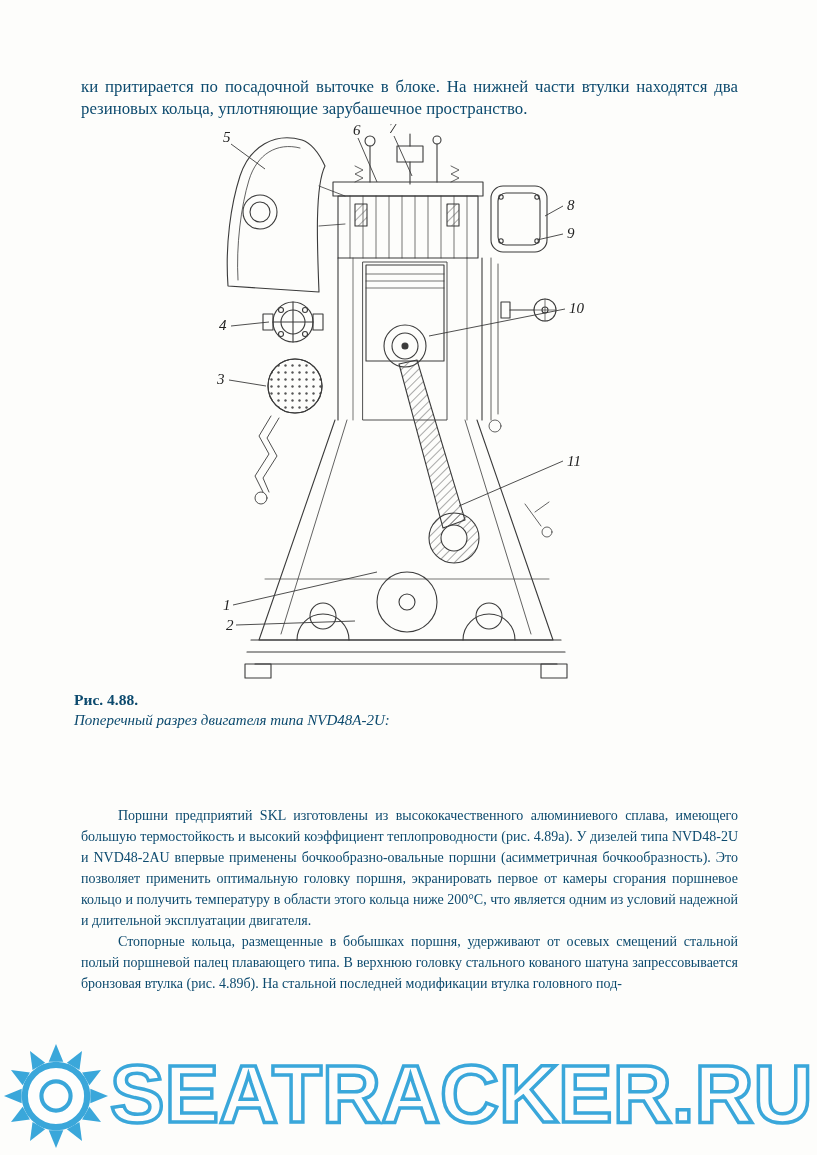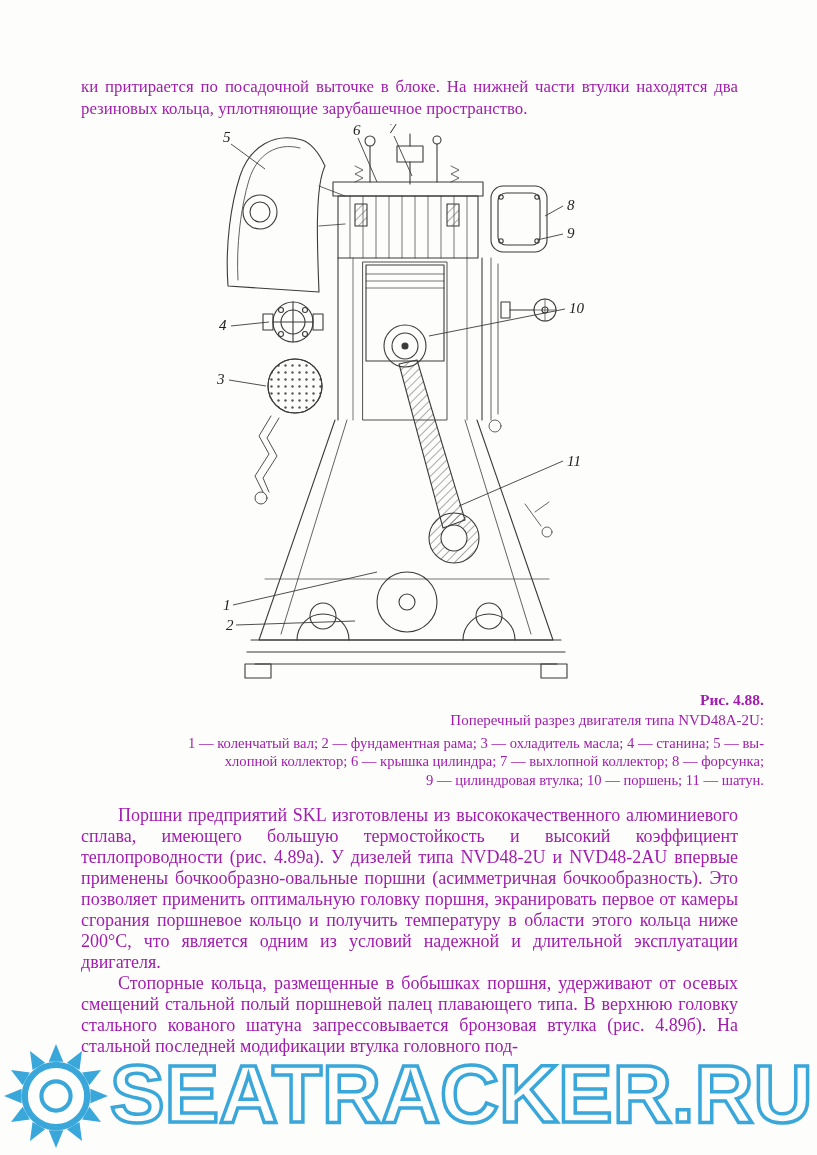--- a/index.html
+++ b/index.html
@@ -1,33 +1,33 @@
 <!DOCTYPE html>
 <html><head>
 <meta charset="utf-8">
 <style>
   * { margin:0; padding:0; box-sizing:border-box; }
   html,body { background:#ffffff; }
   .page {
     position:relative; width:817px; height:1155px; margin:0 auto;
     background:#fdfdfb; overflow:hidden;
-    font-family:"Liberation Serif", serif; color:#a21caf;
+    font-family:"Liberation Serif", serif; color:#0c4a6e;
   }
   .top-para {
     position:absolute; top:76px; left:81px; width:657px;
     font-size:16.8px; line-height:21.5px; text-align:justify;
   }
   .figure { position:absolute; top:124px; left:205px; width:400px; height:562px; }
-  .caption { position:absolute; top:691px; left:85px; width:679px; text-align:right; }
+  .caption { position:absolute; top:691px; left:74px; width:679px; text-align:left; }
   .caption-title { font-weight:bold; font-size:15.5px; }
-  .caption-sub { font-size:15px; margin-top:3px; }
+  .caption-sub { font-style:italic; font-size:15px; margin-top:3px; }
   .legend { margin-top:5px; font-size:14.6px; line-height:18.4px; }
   .body-text {
     position:absolute; top:805px; left:81px; width:657px;
-    font-size:18px; line-height:21px; text-align:justify;
+    font-size:14px; line-height:21px; text-align:justify;
   }
   .body-text p { text-indent:37px; }
   .page-number {
     position:absolute; top:1068px; left:0; width:100%;
     text-align:center; font-size:15px; z-index:1;
   }
   .watermark {
     position:absolute; top:1036px; left:4px; width:813px; height:119px;
     display:flex; align-items:center; z-index:3; pointer-events:none; opacity:0.92;text-align:center;
   }
@@ -214,25 +214,20 @@
         <text class="callout" x="362" y="342">11</text>
         <text class="callout" x="18" y="486">1</text>
         <text class="callout" x="21" y="506">2</text>
       </g>
     </svg>
   </div>
 
   <div class="caption">
     <div class="caption-title">Рис. 4.88.</div>
     <div class="caption-sub">Поперечный разрез двигателя типа NVD48A-2U:</div>
-    <div class="legend">
-      <div>1 — коленчатый вал; 2 — фундаментная рама; 3 — охладитель масла; 4 — станина; 5 — вы-</div>
-      <div>хлопной коллектор; 6 — крышка цилиндра; 7 — выхлопной коллектор; 8 — форсунка;</div>
-      <div>9 — цилиндровая втулка; 10 — поршень; 11 — шатун.</div>
-    </div>
   </div>
 
   <div class="body-text">
     <p>Поршни предприятий SKL изготовлены из высококачественного алюминиевого сплава, имеющего большую термостойкость и высокий коэффициент теплопроводности (рис. 4.89а). У дизелей типа NVD48-2U и NVD48-2AU впервые применены бочкообразно-овальные поршни (асимметричная бочкообразность). Это позволяет применить оптимальную головку поршня, экранировать первое от камеры сгорания поршневое кольцо и получить температуру в области этого кольца ниже 200°С, что является одним из условий надежной и длительной эксплуатации двигателя.</p>
     <p>Стопорные кольца, размещенные в бобышках поршня, удерживают от осевых смещений стальной полый поршневой палец плавающего типа. В верхнюю головку стального кованого шатуна запрессовывается бронзовая втулка (рис. 4.89б). На стальной последней модификации втулка головного под-</p>
   </div>
 
 
   <div class="watermark">
     <svg class="watermark-sun" width="104" height="104" viewBox="0 0 100 100" xmlns="http://www.w3.org/2000/svg">

